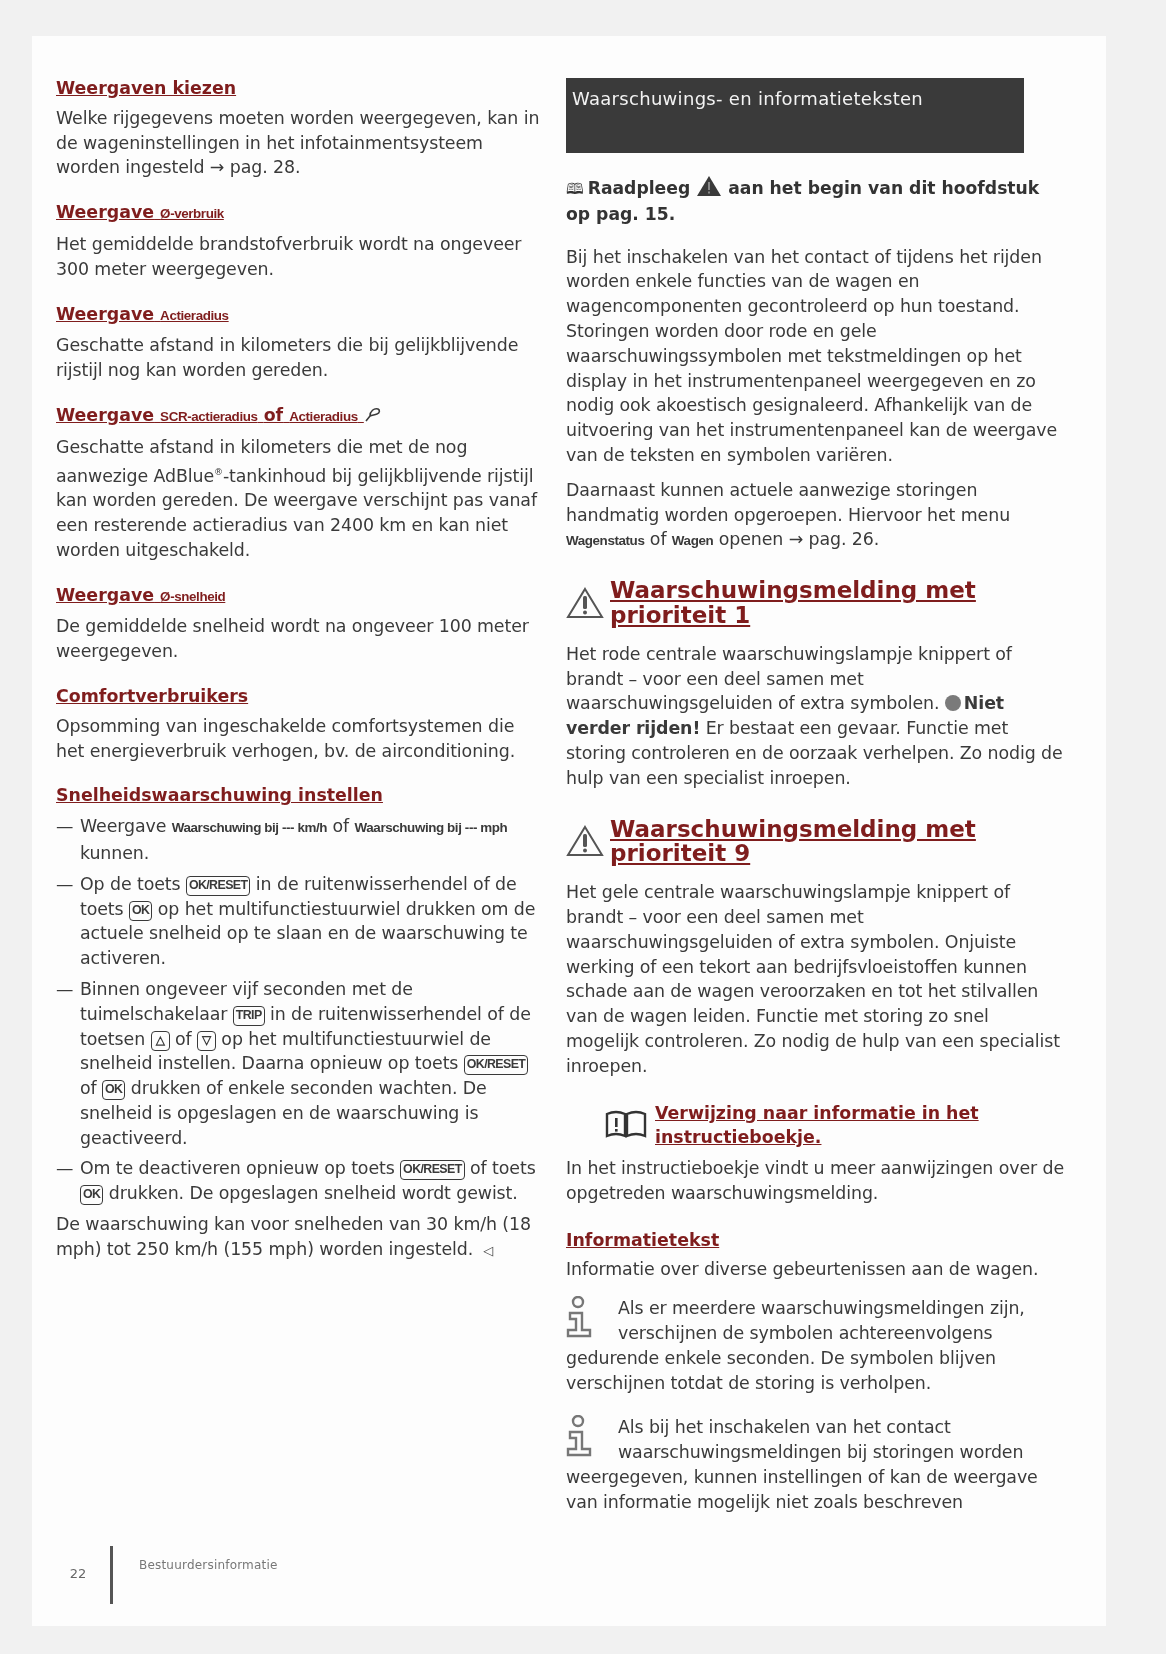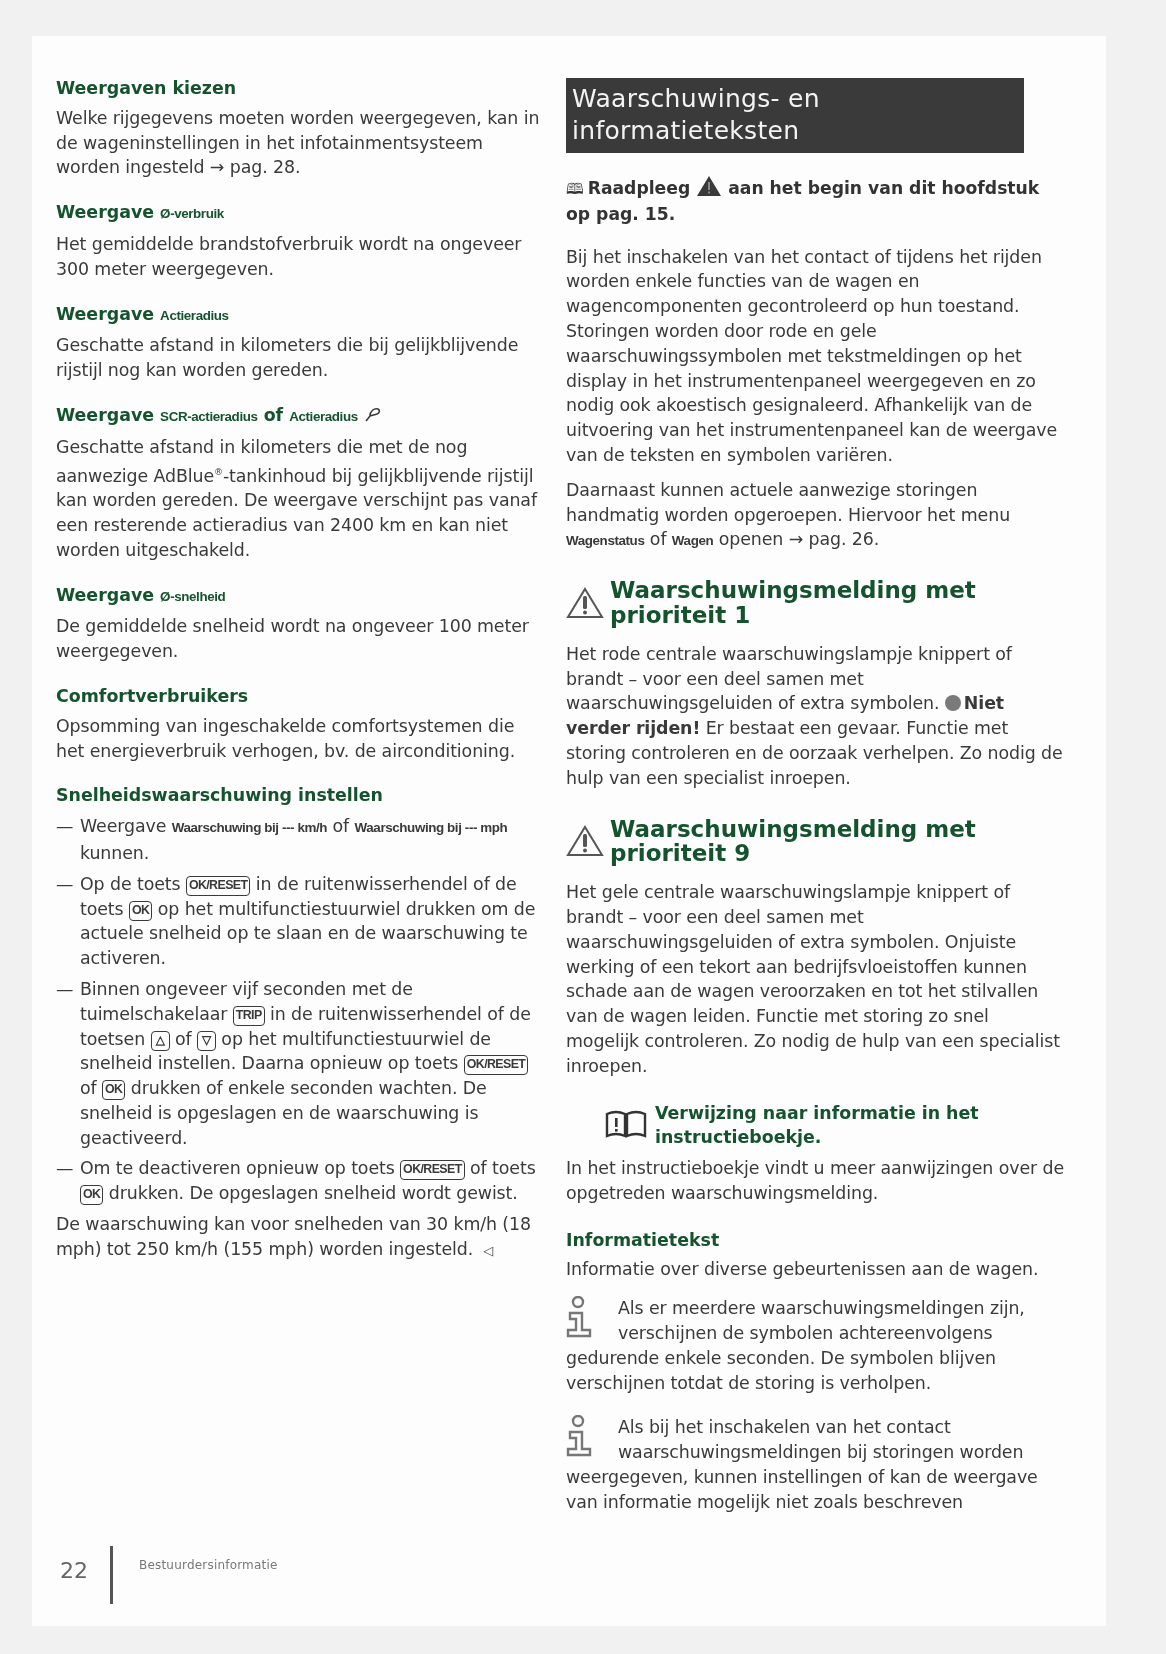--- a/index.html
+++ b/index.html
@@ -3,46 +3,46 @@
 <meta charset="utf-8">
 <style>
   * { box-sizing: border-box; margin: 0; padding: 0; }
   html, body { width: 1166px; height: 1654px; background: #f1f1f1; }
   body { font-family: "DejaVu Sans", "Liberation Sans", sans-serif; color: #3a3a3a; position: relative; overflow: hidden; }
   .page { position: absolute; left: 32px; top: 36px; width: 1074px; height: 1590px; background: #fdfdfd; }
   .col { position: absolute; top: 0; }
   .col-left { left: 24px; width: 490px; top: 40px; }
   .col-right { left: 534px; width: 500px; top: 42px; }
   p, li { font-size: 17.4px; line-height: 24.8px; letter-spacing: -0.1px; }
-  h3 { font-size: 17.4px; line-height: 24.8px; font-weight: bold; color: #14532d; }
+  h3 { font-size: 17.4px; line-height: 24.8px; font-weight: bold; color: #7f1d1d; text-decoration: underline; }
   .small-caps { font-family: "Liberation Sans", sans-serif; font-weight: bold; font-size: 13.4px; letter-spacing: -0.4px; }
   .sect { margin-bottom: 14px; }
   .sect h3 { margin-bottom: 5px; }
   .sect-gap { margin-top: 20px; }
   .dash-list { list-style: none; margin-top: 6px; }
   .dash-list li { position: relative; padding-left: 24px; margin-bottom: 6px; }
   .dash-list li::before { content: "—"; position: absolute; left: 0; top: 0; }
   .key { display: inline-block; border: 1.6px solid #3a3a3a; border-radius: 4px; padding: 0 2px; line-height: 17px; height: 20px; font-family: "Liberation Sans", sans-serif; font-weight: bold; font-size: 12.4px; letter-spacing: -0.6px; vertical-align: 1px; }
   .key.sq { width: 19px; text-align: center; padding: 0; font-size: 12px; }
   .end-mark { display: inline-block; margin-left: 10px; font-size: 13px; color: #444; }
 
-  .title-box { background: #3a3a3a; color: #f3f3f3; font-size: 25px; line-height: 32px; padding: 5px 10px 6px 6px; letter-spacing: 0.3px; width: 458px; height: 75px; }
+  .title-box { background: #3a3a3a; color: #f3f3f3; font-size: 18px; line-height: 32px; padding: 5px 10px 6px 6px; letter-spacing: 0.3px; width: 458px; height: 75px; }
   .ref-line { margin-top: 22px; font-weight: bold; font-size: 17.2px; line-height: 24.8px; color: #333; }
   .ref-line .book { font-size: 15px; font-weight: normal; margin-right: 4px; }
   .right-p { margin-top: 18px; }
   .warn-head { display: flex; align-items: center; margin-top: 22px; margin-bottom: 14px; }
   .warn-head svg { margin-right: 6px; flex: none; }
   .warn-head h3 { font-size: 23px; }
   .stop-dot { display: inline-block; width: 16px; height: 16px; border-radius: 50%; background: #7a7a7a; vertical-align: -2px; margin-right: 3px; }
   .book-head { display: flex; align-items: flex-start; margin-top: 22px; margin-bottom: 6px; padding-left: 39px; }
   .book-head svg { flex: none; margin-right: 8px; margin-top: 8px; }
   .note { position: relative; margin-top: 14px; }
   .note .info-icon { float: left; width: 38px; height: 44px; margin-right: 14px; margin-top: 0; }
   .footer { position: absolute; left: 60px; top: 1546px; display: flex; align-items: flex-start; }
-  .footer .pnum { font-size: 22px; color: #666; width: 36px; text-align: left; margin-top: 12px; }
+  .footer .pnum { font-size: 13px; color: #666; width: 36px; text-align: center; margin-top: 20px; }
   .footer .vbar { width: 3px; height: 58px; background: #555; margin: 0 26px 0 14px; }
   .footer .section-name { font-size: 12px; color: #777; margin-top: 12px; letter-spacing: 0.2px; }
 </style>
 </head>
 <body>
 
 <div class="page">
 
   <div class="col col-left">
 

